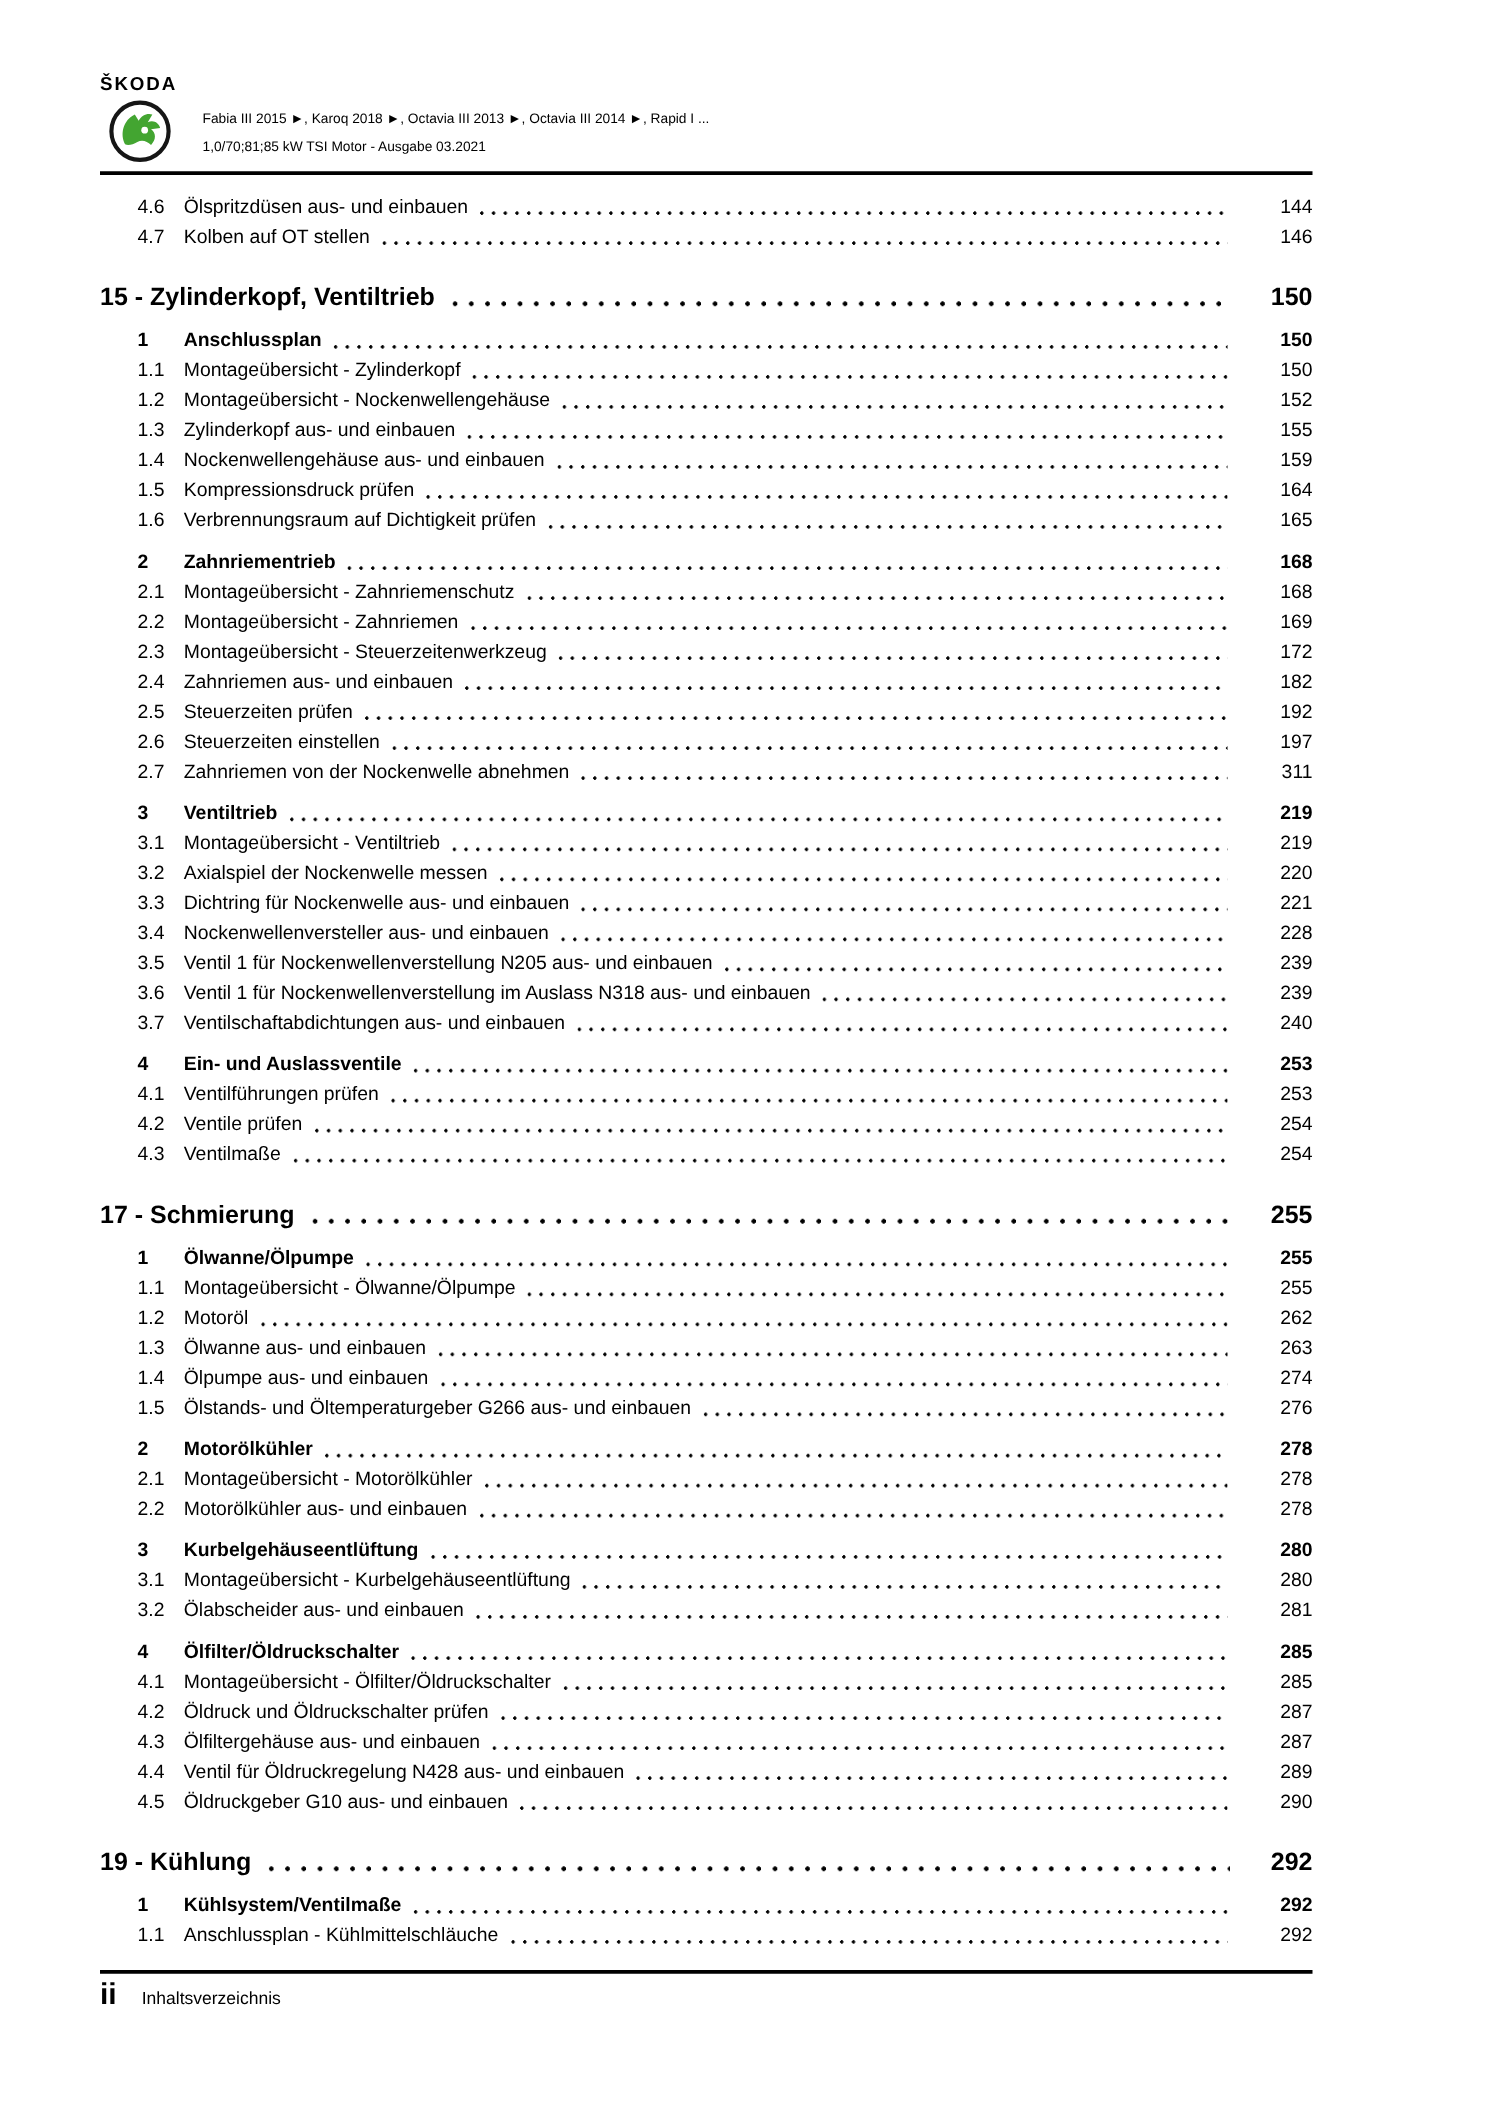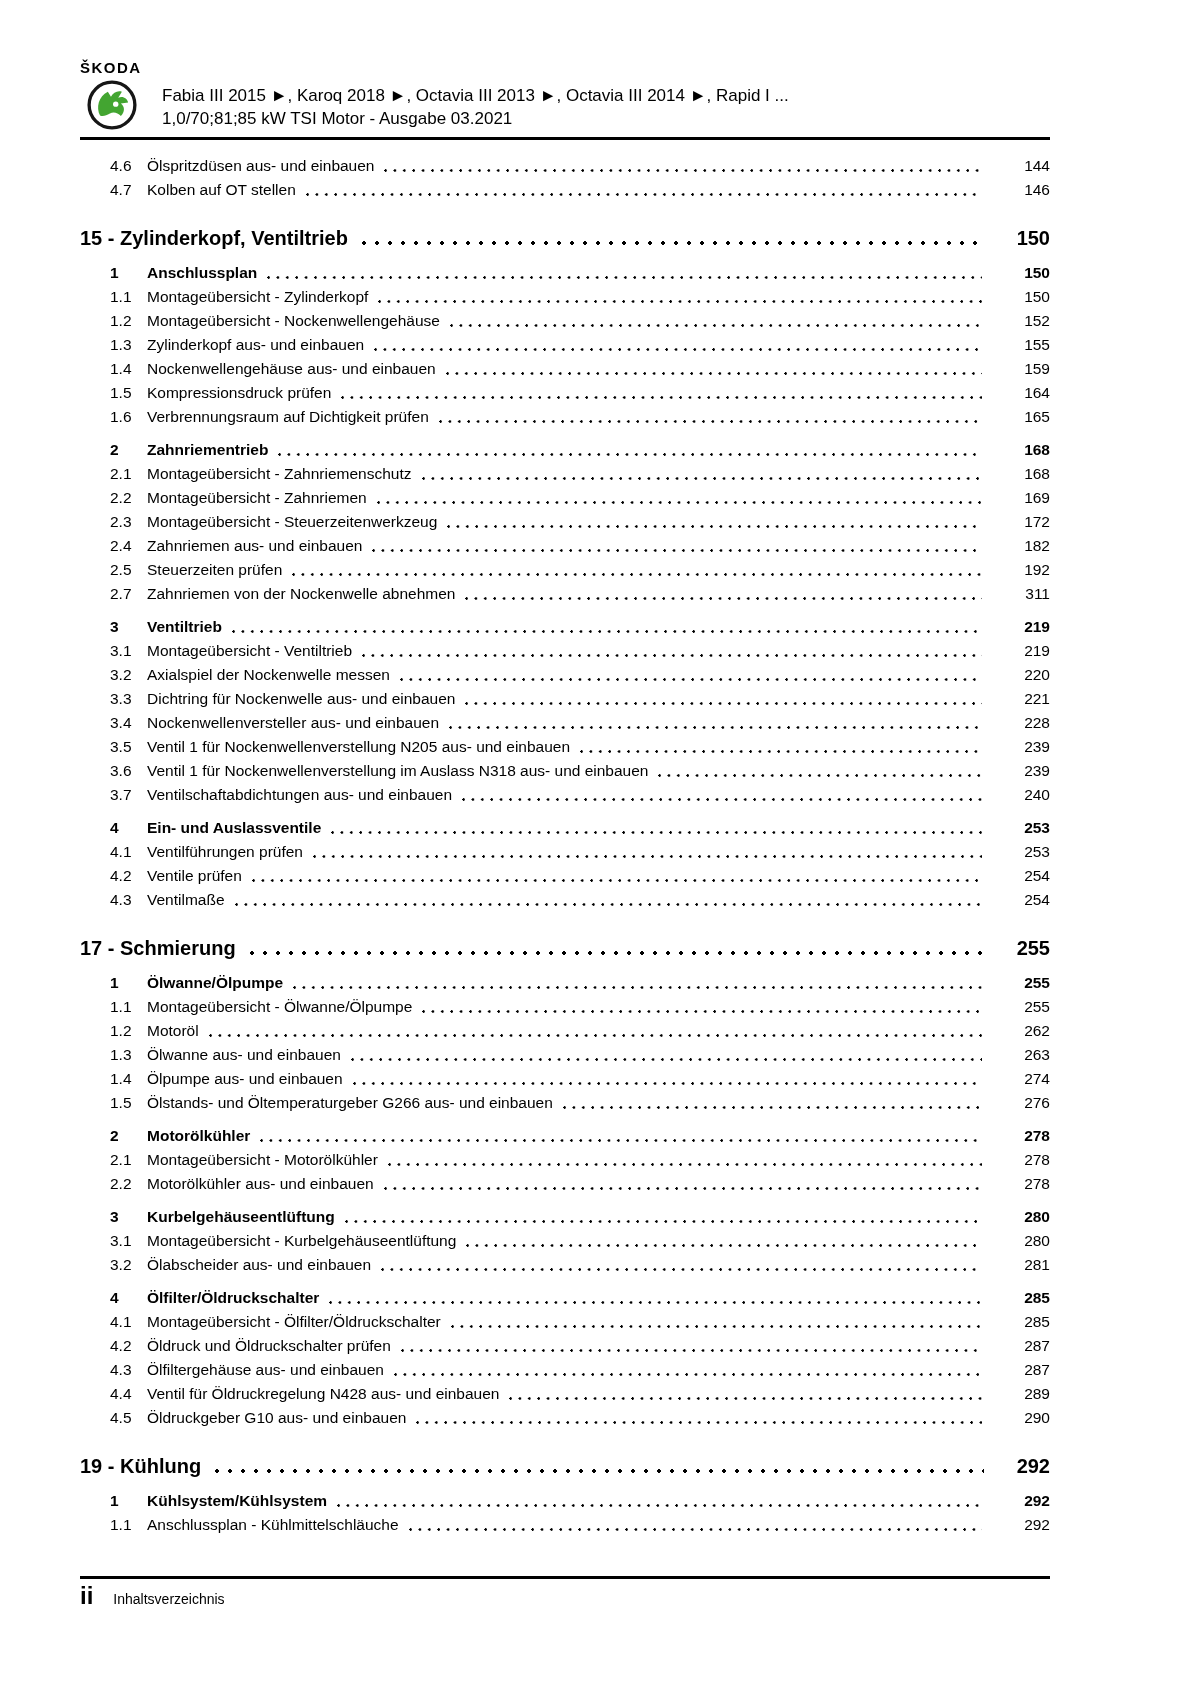--- a/index.html
+++ b/index.html
@@ -8,21 +8,21 @@
     background: #fff; color: #000;
     font-family: "Liberation Sans", sans-serif;
     position: relative; overflow: hidden;
   }
   .page-inner { position: absolute; left: 80px; right: 141px; top: 0; }
 
   header { display: flex; align-items: flex-end; padding-top: 60px; }
   .logo-block { flex: none; width: 66px; margin-right: 16px; }
   .brand-word { font-weight: bold; font-size: 15px; letter-spacing: 1.5px; line-height: 15px; }
   .logo-svg { display: block; width: 52px; height: 52px; margin: 4px 0 0 6px; }
-  .header-text { font-size: 17px; line-height: 23px; padding-bottom: 1px; }
+  .header-text { font-size: 11px; line-height: 23px; padding-bottom: 1px; }
   .header-rule { height: 3px; background: #000; margin-top: 6px; }
 
   .toc { margin-top: 14px; }
   .row { display: flex; align-items: stretch; font-size: 15.5px; line-height: 24px; white-space: nowrap; }
   .row .num { flex: none; }
   .row.sub, .row.section { padding-left: 30px; }
   .row.sub .num, .row.section .num { width: 37px; }
   .row.section { font-weight: bold; margin-top: 9px; }
   .row.chapter { font-weight: bold; font-size: 20px; line-height: 28px; margin-top: 22px; }
   .title { flex: none; }
@@ -164,20 +164,26 @@
         <span class="leader"></span>
         <span class="page-num">182</span>
       </div>
       <div class="row sub">
         <span class="num">2.5</span>
         <span class="title">Steuerzeiten prüfen</span>
         <span class="leader"></span>
         <span class="page-num">192</span>
       </div>
       <div class="row sub">
+        <span class="num">2.6</span>
+        <span class="title">Steuerzeiten einstellen</span>
+        <span class="leader"></span>
+        <span class="page-num">197</span>
+      </div>
+      <div class="row sub">
         <span class="num">2.7</span>
         <span class="title">Zahnriemen von der Nockenwelle abnehmen</span>
         <span class="leader"></span>
         <span class="page-num">311</span>
       </div>
       <div class="row section">
         <span class="num">3</span>
         <span class="title">Ventiltrieb</span>
         <span class="leader"></span>
         <span class="page-num">219</span>
@@ -363,21 +369,21 @@
         <span class="page-num">290</span>
       </div>
       <div class="row chapter">
         <span class="num">19&nbsp;-&nbsp;</span>
         <span class="title">Kühlung</span>
         <span class="leader"></span>
         <span class="page-num">292</span>
       </div>
       <div class="row section">
         <span class="num">1</span>
-        <span class="title">Kühlsystem/Kühlsystem</span>
+        <span class="title">Kühlsystem/Ventilmaße</span>
         <span class="leader"></span>
         <span class="page-num">292</span>
       </div>
       <div class="row sub">
         <span class="num">1.1</span>
         <span class="title">Anschlussplan - Kühlmittelschläuche</span>
         <span class="leader"></span>
         <span class="page-num">292</span>
       </div>
     </main>

